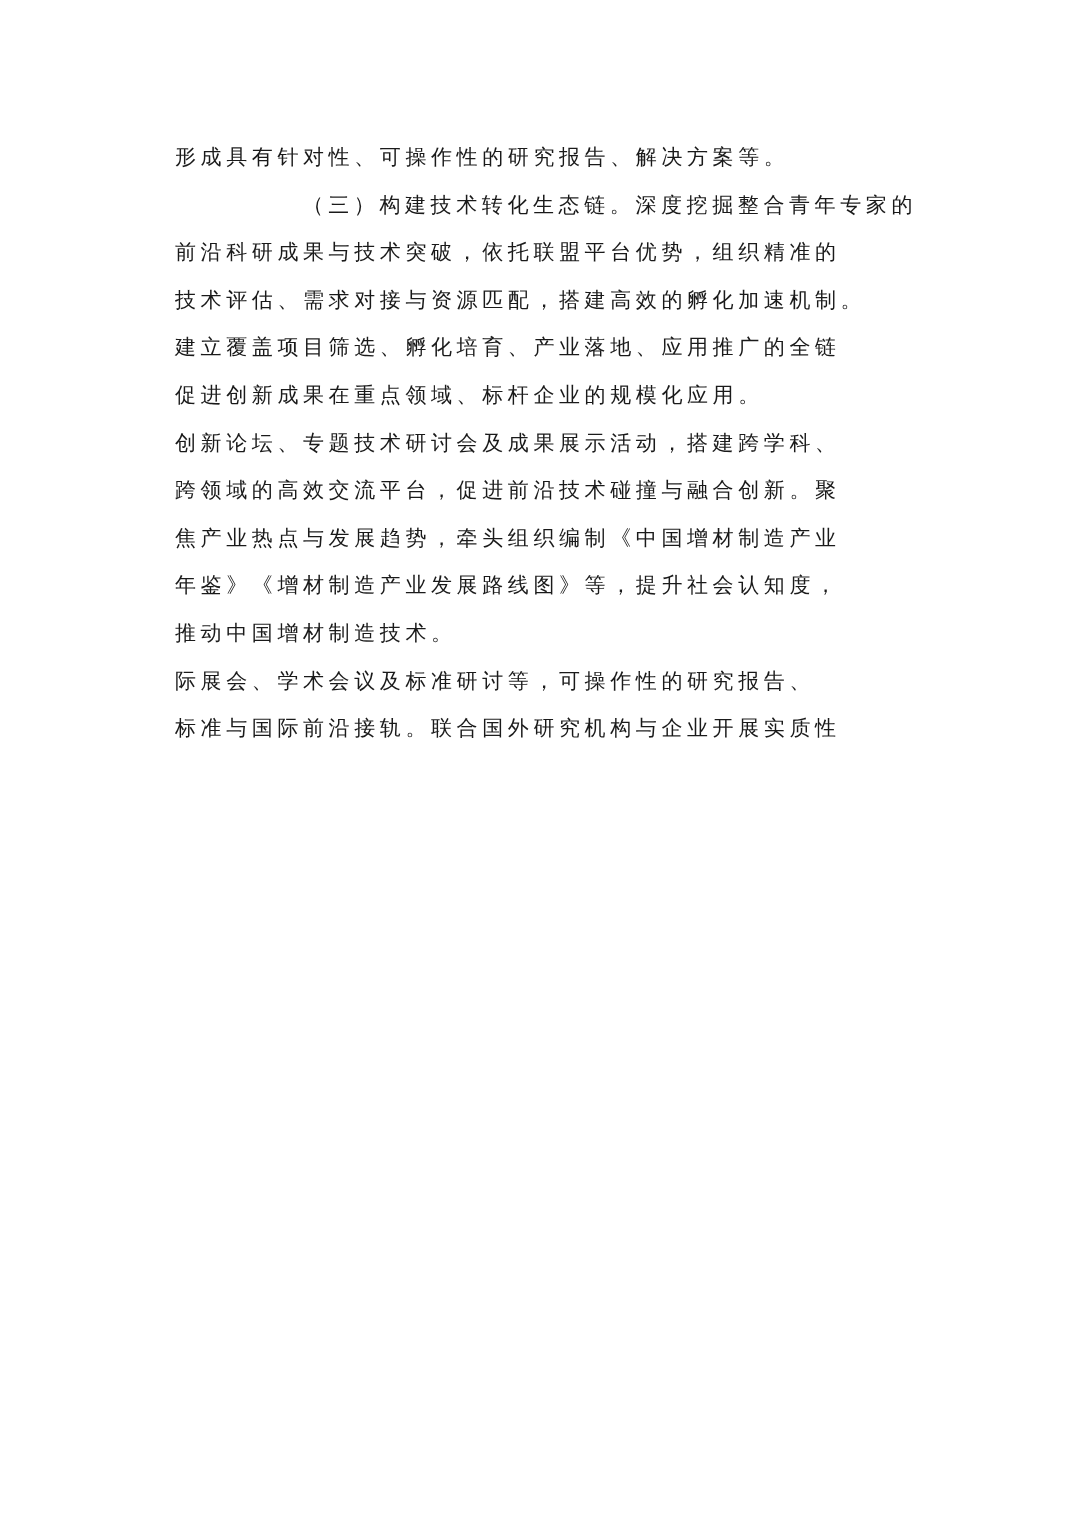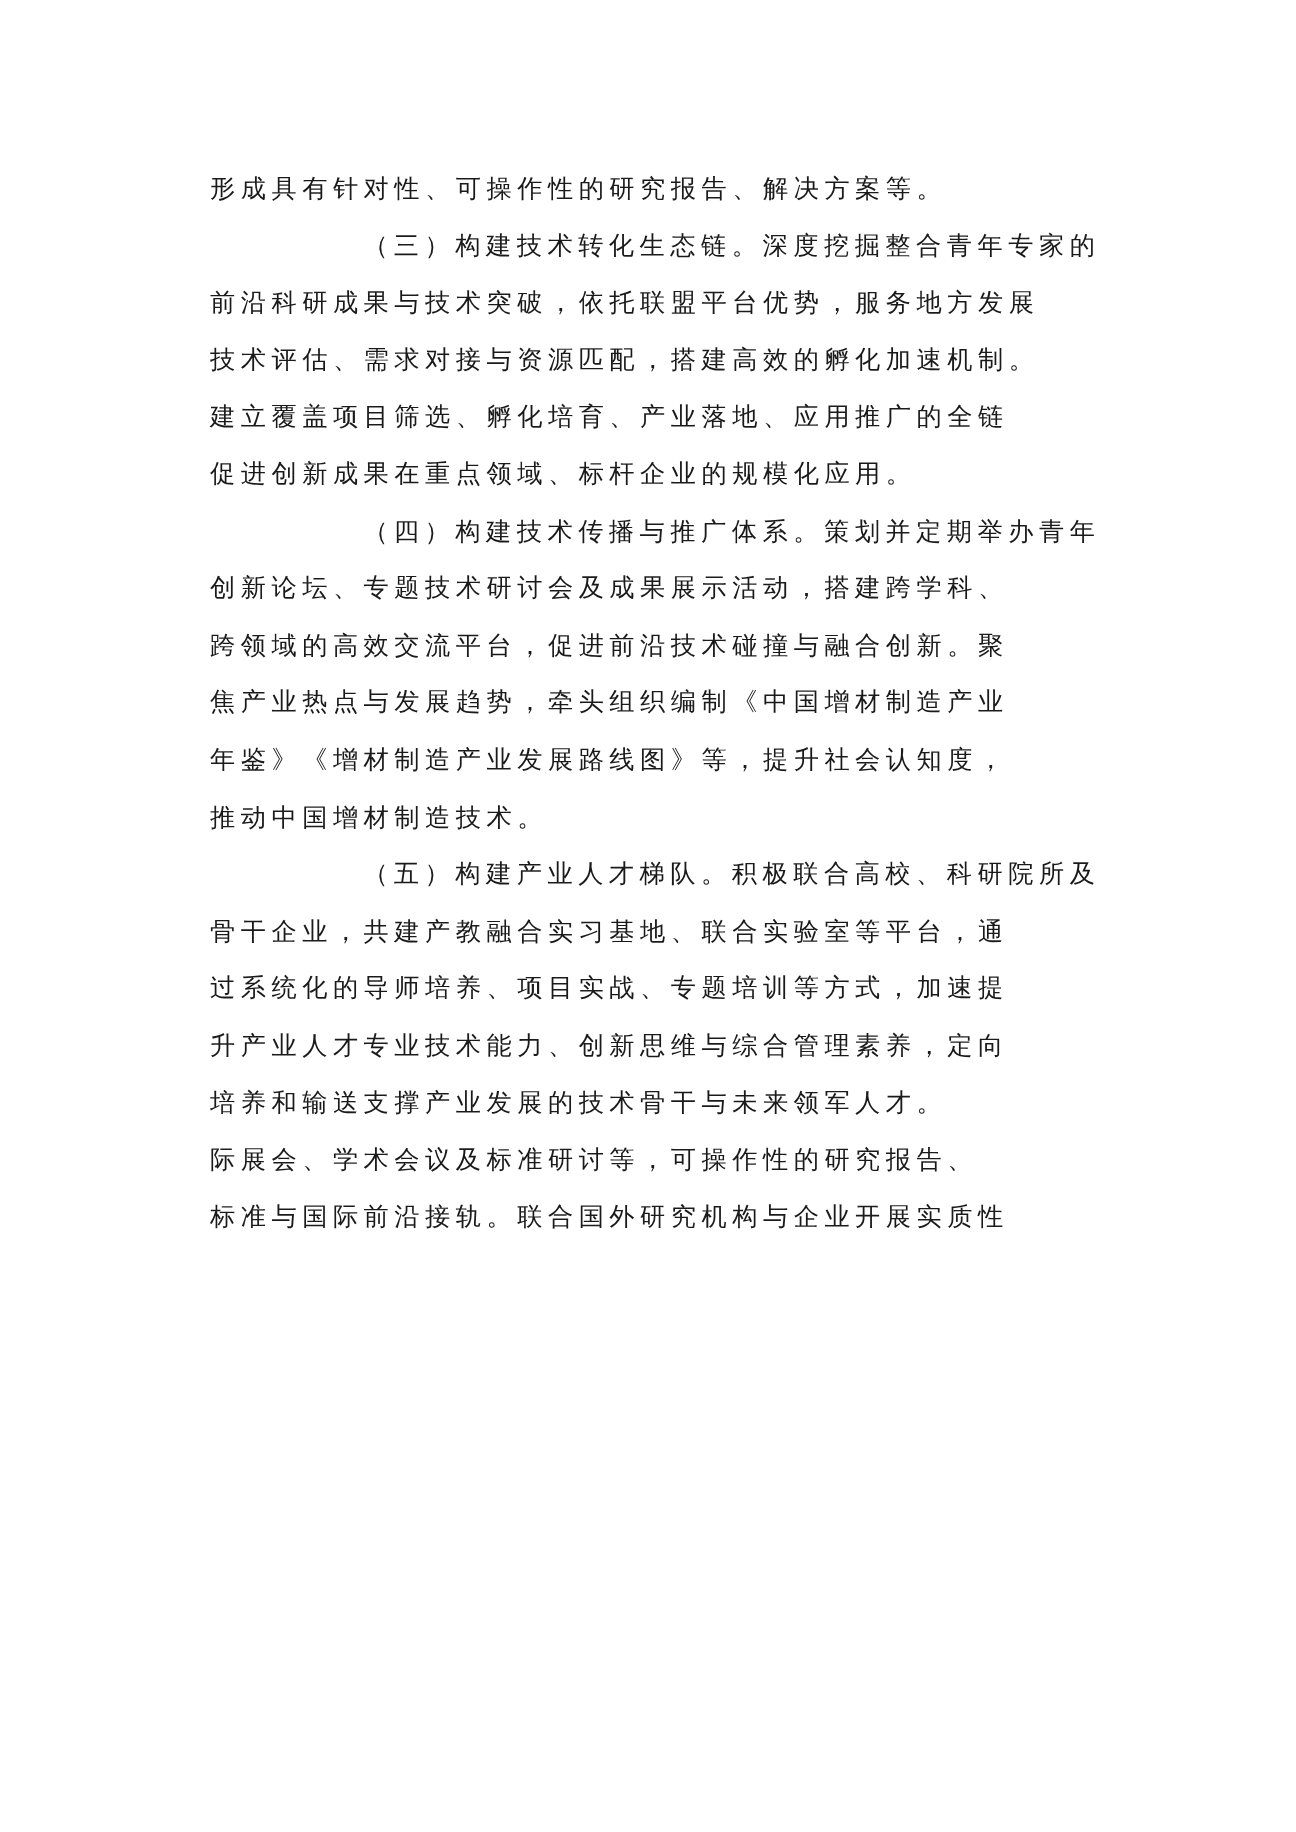--- a/index.html
+++ b/index.html
@@ -38,41 +38,33 @@
 <body>
 
 <div class="page">
 
   <div>
     <div class="line">形成具有针对性、可操作性的研究报告、解决方案等。</div>
   </div>
 
   <div>
     <div class="line indent">（三）构建技术转化生态链。深度挖掘整合青年专家的</div>
-    <div class="line">前沿科研成果与技术突破，依托联盟平台优势，服务地方发展</div>
+    <div class="line">前沿科研成果与技术突破，依托联盟平台优势，组织精准的</div>
     <div class="line">技术评估、需求对接与资源匹配，搭建高效的孵化加速机制。</div>
     <div class="line">建立覆盖项目筛选、孵化培育、产业落地、应用推广的全链</div>
     <div class="line">促进创新成果在重点领域、标杆企业的规模化应用。</div>
   </div>
 
   <div>
-    <div class="line indent">（四）构建技术传播与推广体系。策划并定期举办青年</div>
     <div class="line">创新论坛、专题技术研讨会及成果展示活动，搭建跨学科、</div>
     <div class="line">跨领域的高效交流平台，促进前沿技术碰撞与融合创新。聚</div>
     <div class="line">焦产业热点与发展趋势，牵头组织编制《中国增材制造产业</div>
     <div class="line">年鉴》《增材制造产业发展路线图》等，提升社会认知度，</div>
     <div class="line">推动中国增材制造技术。</div>
   </div>
 
-  <div>
-    <div class="line indent">（五）构建产业人才梯队。积极联合高校、科研院所及</div>
-    <div class="line">骨干企业，共建产教融合实习基地、联合实验室等平台，通</div>
-    <div class="line">过系统化的导师培养、项目实战、专题培训等方式，加速提</div>
-    <div class="line">升产业人才专业技术能力、创新思维与综合管理素养，定向</div>
-    <div class="line">培养和输送支撑产业发展的技术骨干与未来领军人才。</div>
-  </div>
 
 
   <div>
     <div class="line">际展会、学术会议及标准研讨等，可操作性的研究报告、</div>
     <div class="line">标准与国际前沿接轨。联合国外研究机构与企业开展实质性</div>
   </div>
 </div>
 
 </body></html>

